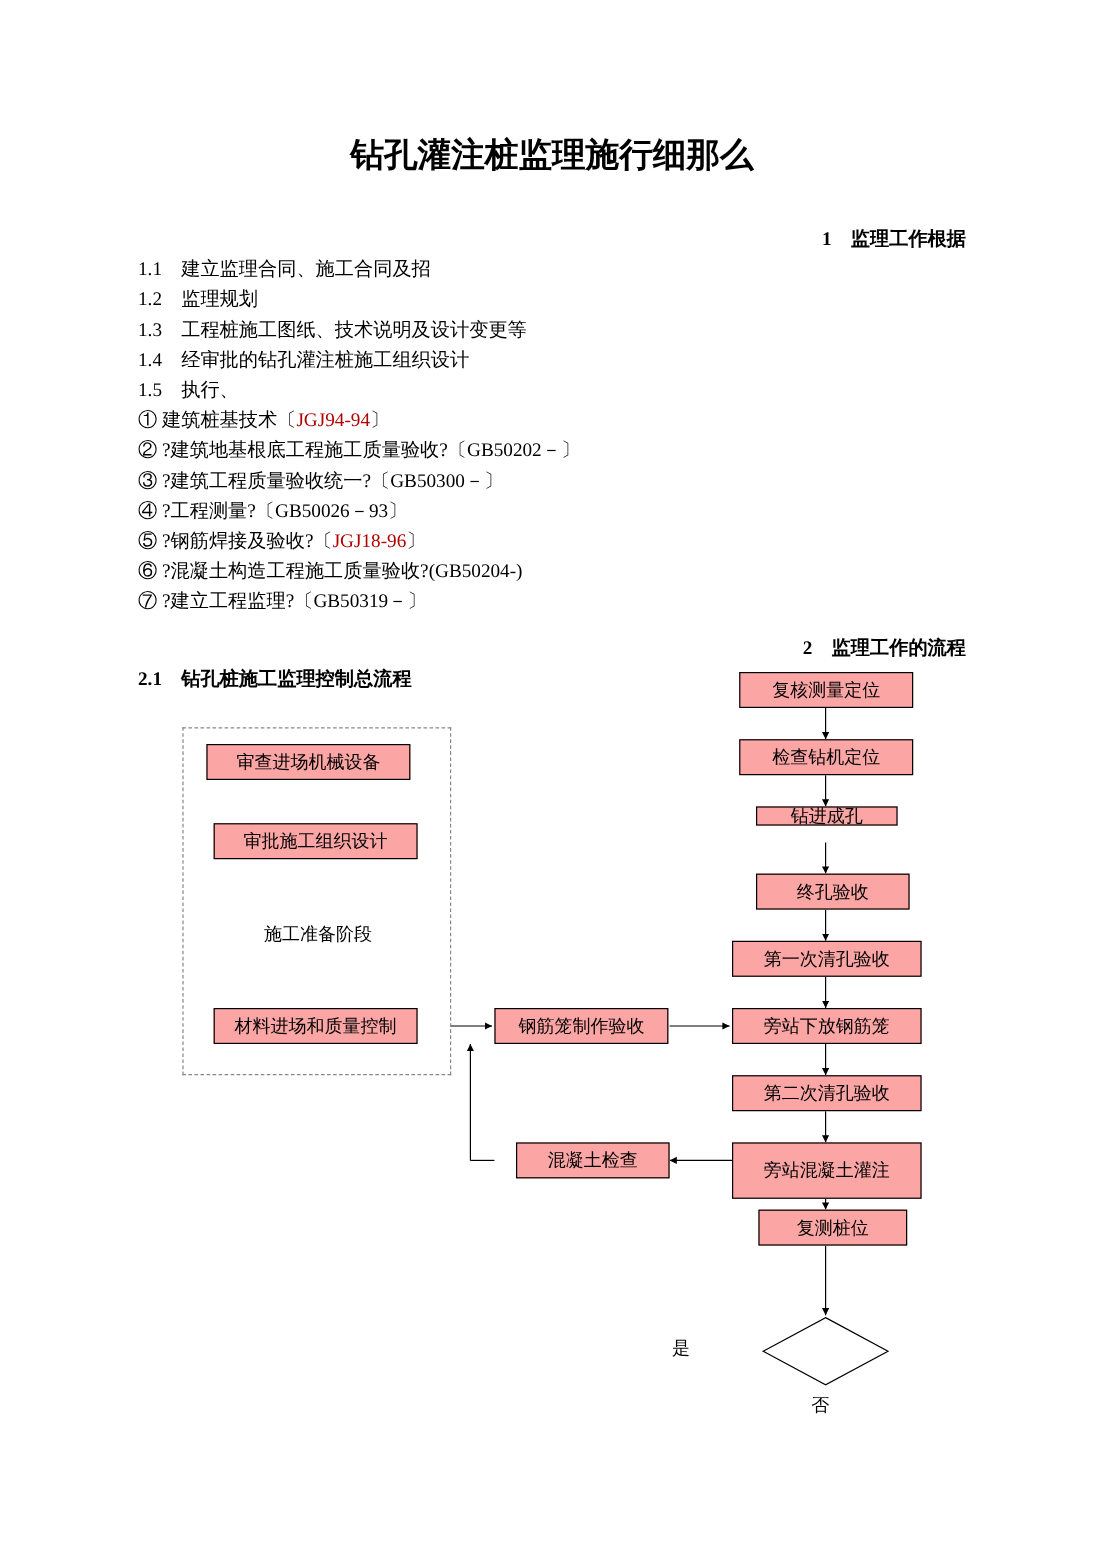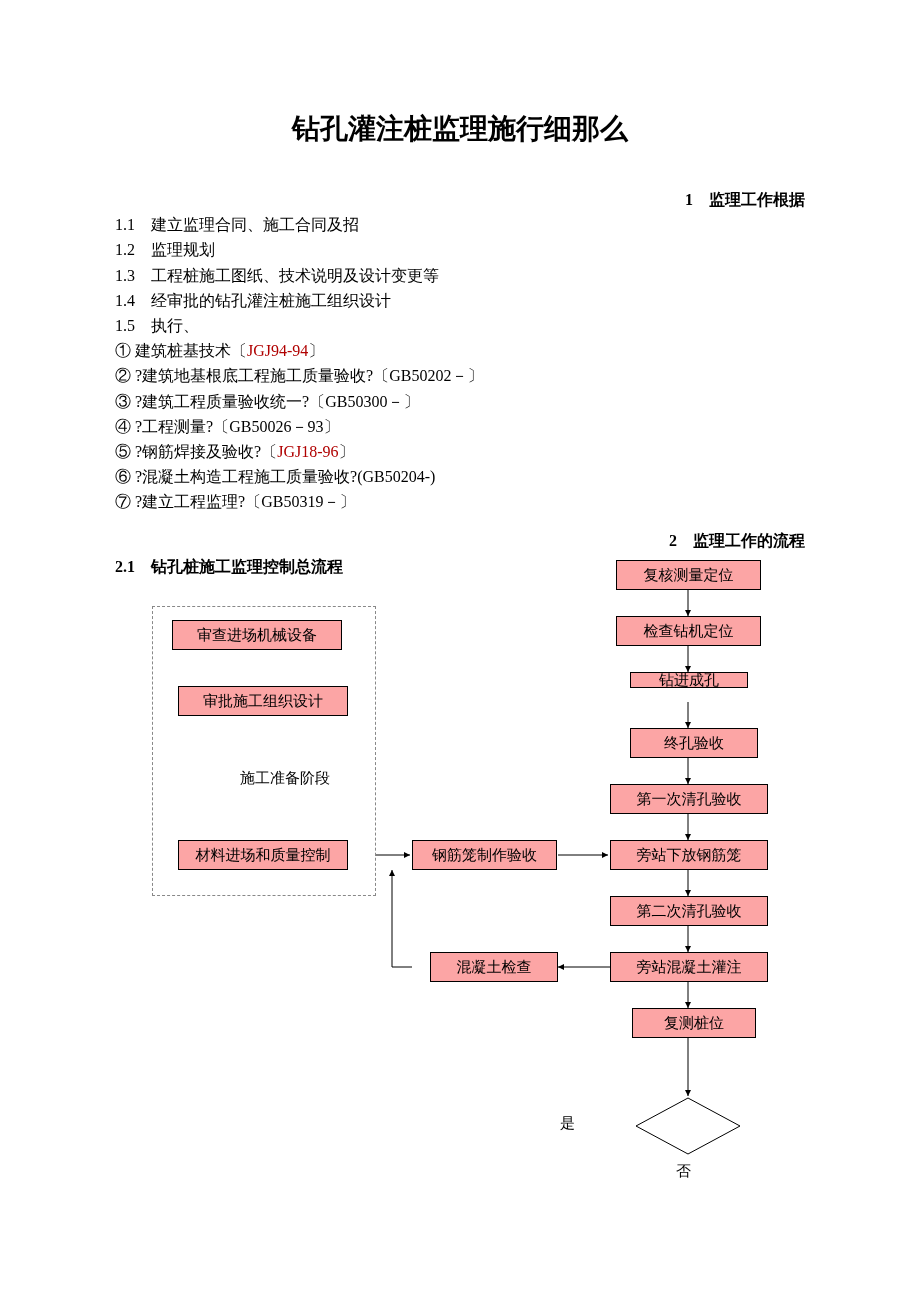--- a/index.html
+++ b/index.html
@@ -114,32 +114,32 @@
     <line x1="412" y1="413" x2="392" y2="413" stroke="#000"></line>
     <line x1="392" y1="413" x2="392" y2="316" stroke="#000" marker-end="url(#ah)"></line>
 
     <polygon points="688,544 740,572 688,600 636,572" fill="#fff" stroke="#000"></polygon>
   </svg>
 
   <div class="dashed-group" style="left:152px; top:52px; width:224px; height:290px;"></div>
 
   <div class="box" style="left:172px; top:66px; width:170px; height:30px;">审查进场机械设备</div>
   <div class="box" style="left:178px; top:132px; width:170px; height:30px;">审批施工组织设计</div>
-  <div class="plain" style="left:200px; top:215px; width:130px;text-align:right;">施工准备阶段</div>
+  <div class="plain" style="left:200px; top:215px; width:130px;">施工准备阶段</div>
   <div class="box" style="left:178px; top:286px; width:170px; height:30px;">材料进场和质量控制</div>
 
   <div class="box" style="left:412px; top:286px; width:145px; height:30px;">钢筋笼制作验收</div>
   <div class="box" style="left:430px; top:398px; width:128px; height:30px;">混凝土检查</div>
 
   <div class="box" style="left:616px; top:6px;   width:145px; height:30px;">复核测量定位</div>
   <div class="box" style="left:616px; top:62px;  width:145px; height:30px;">检查钻机定位</div>
   <div class="box" style="left:630px; top:118px; width:118px; height:16px;">钻进成孔</div>
   <div class="box" style="left:630px; top:174px; width:128px; height:30px;">终孔验收</div>
   <div class="box" style="left:610px; top:230px; width:158px; height:30px;">第一次清孔验收</div>
   <div class="box" style="left:610px; top:286px; width:158px; height:30px;">旁站下放钢筋笼</div>
   <div class="box" style="left:610px; top:342px; width:158px; height:30px;">第二次清孔验收</div>
-  <div class="box" style="left:610px; top:398px; width:158px; height:30px;">旁站混凝土灌注</div>
+  <div class="box" style="left:610px; top:398px; width:158px; height:47px;">旁站混凝土灌注</div>
   <div class="box" style="left:632px; top:454px; width:124px; height:30px;">复测桩位</div>
 
   <div class="plain" style="left:560px; top:560px;">是</div>
   <div class="plain" style="left:676px; top:608px;">否</div>
 
 </div>
 
 </body></html>

